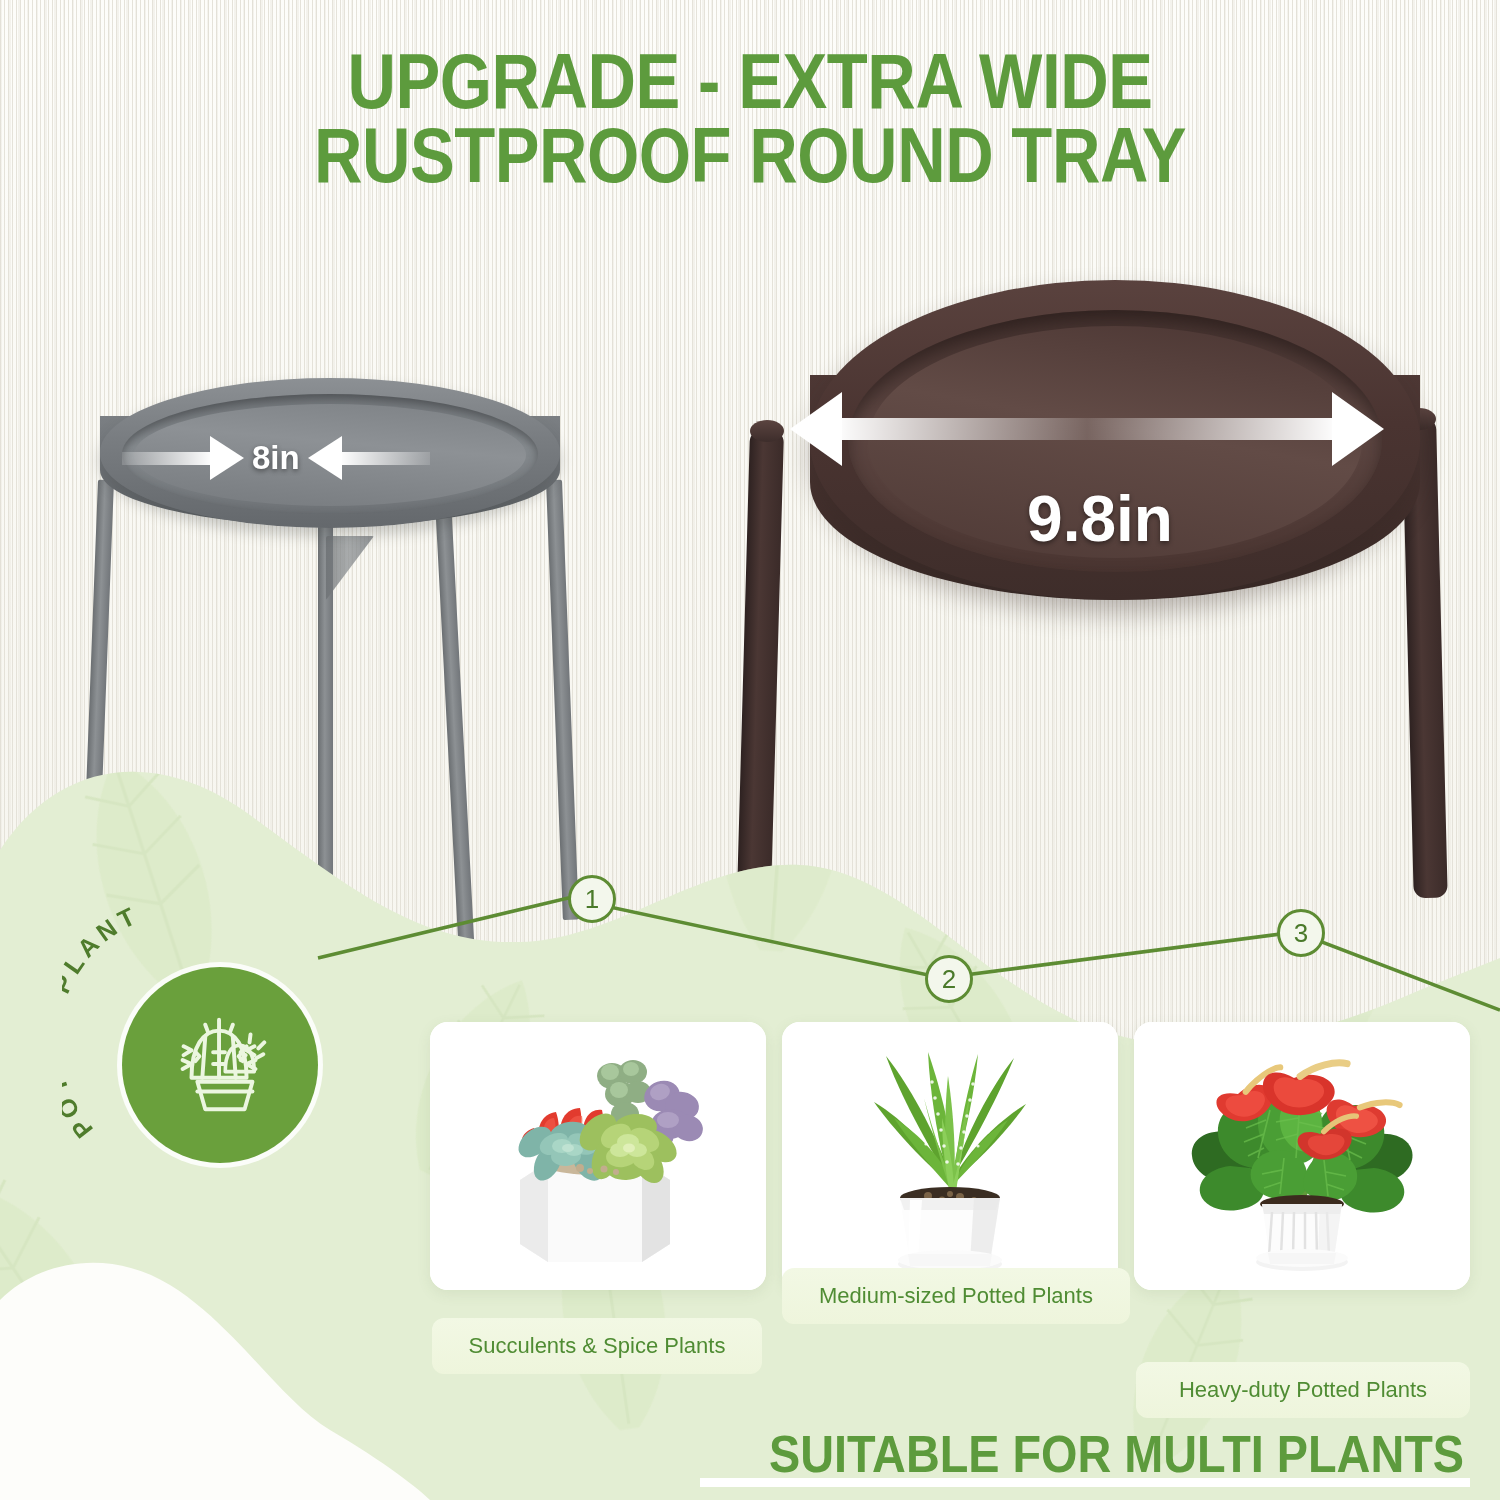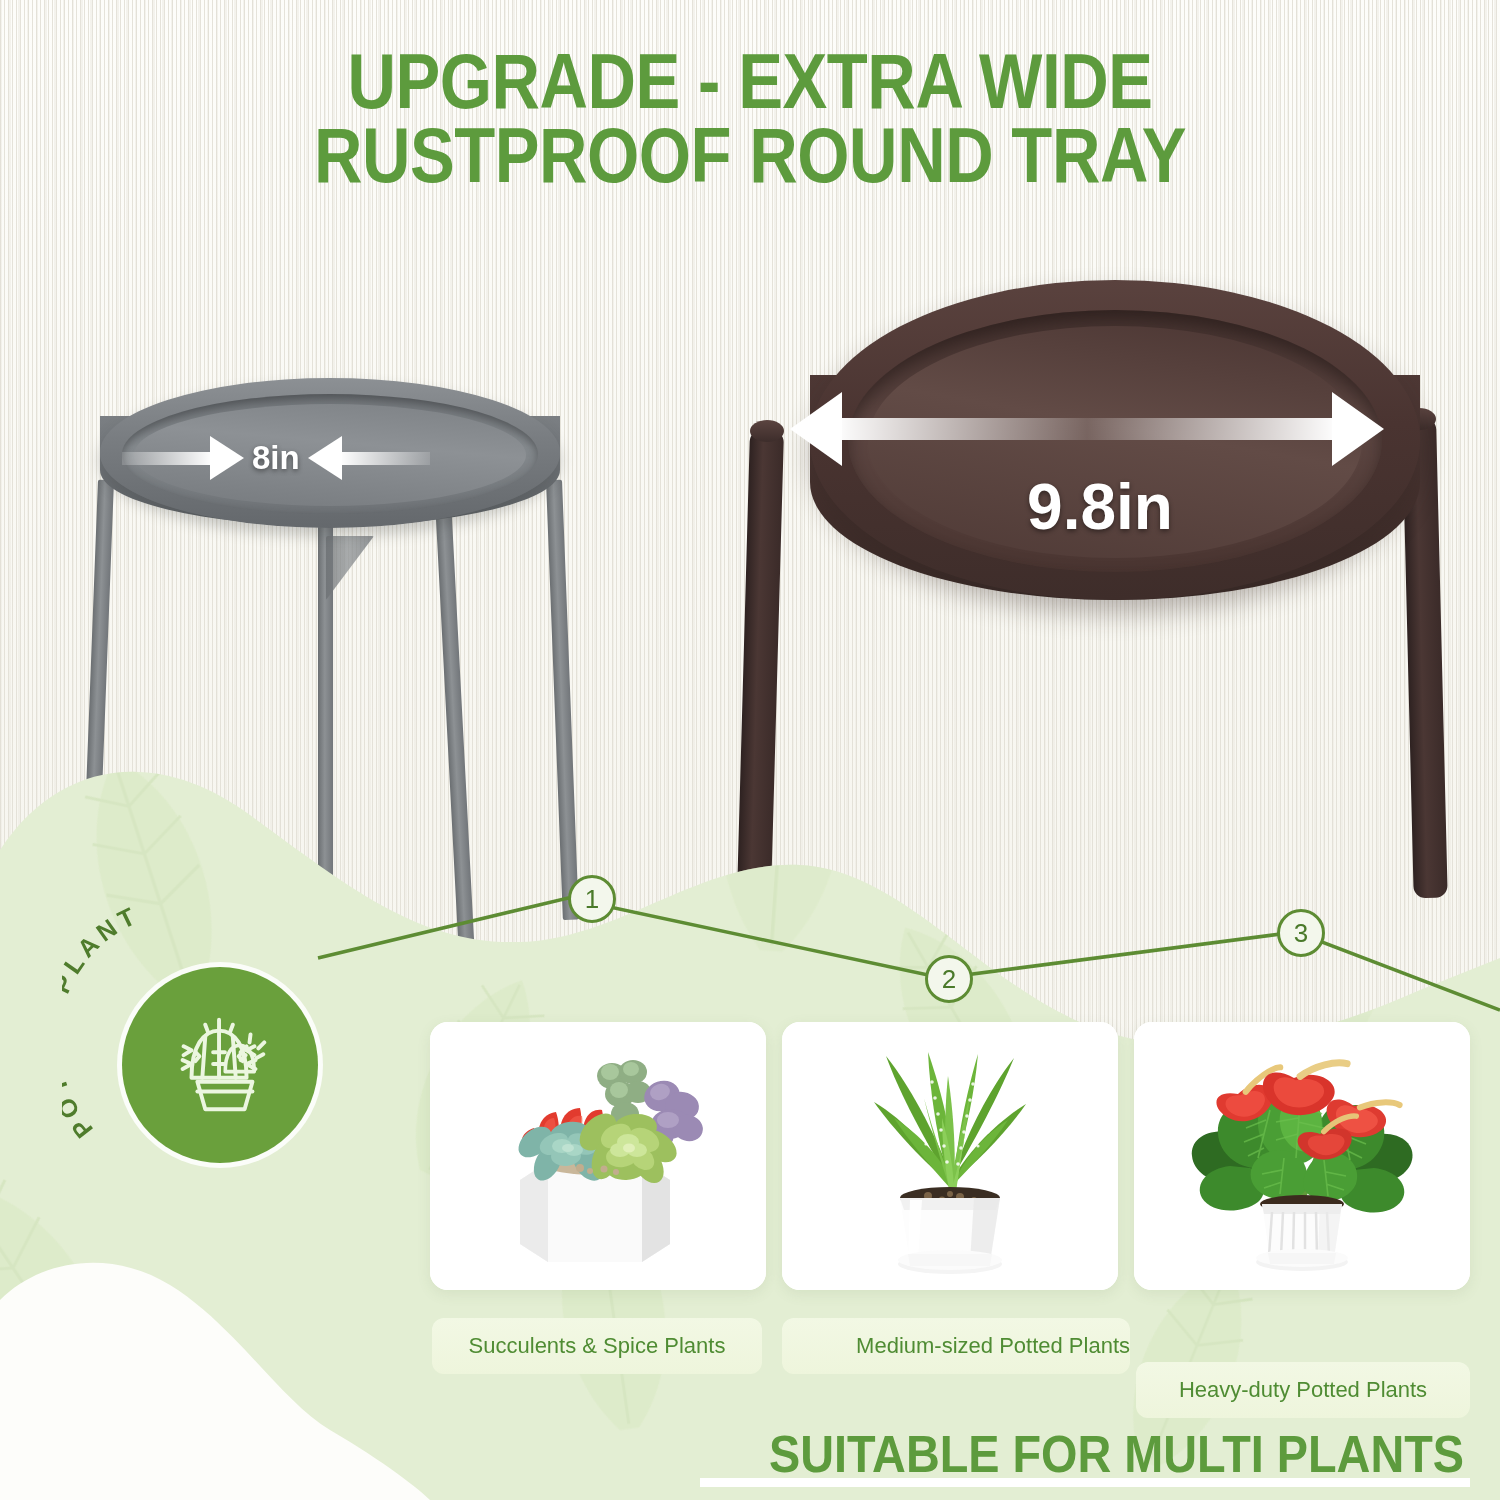--- a/index.html
+++ b/index.html
@@ -88,20 +88,21 @@
   }
 
   
   .dim{position:absolute;display:flex;align-items:center;}
   .arrow-bar{height:var(--bh,14px);background:linear-gradient(90deg,rgba(255,255,255,0.15),rgba(255,255,255,0.98));}
   .arrow-bar.rev{background:linear-gradient(270deg,rgba(255,255,255,0.15),rgba(255,255,255,0.98));}
   .arrow-head{width:0;height:0;}
   .dim-label{
     color:#ffffff;font-weight:bold;text-shadow:0 2px 5px rgba(0,0,0,0.45);
     font-family:"Liberation Sans", sans-serif;
+    margin-top:12px;
   }
 
   
   .vs{
     position:absolute;left:563px;top:548px;
     font-family:"Liberation Sans", sans-serif;
     font-weight:bold;font-style:italic;font-size:84px;color:#5d9b3d;
     -webkit-text-stroke:6px #ffffff;paint-order:stroke fill;
     text-shadow:0 0 3px rgba(255,255,255,0.9);
     letter-spacing:-3px;
@@ -559,21 +560,21 @@
 
       <ellipse cx="168" cy="240" rx="46" ry="9" fill="#f3f3f3"></ellipse>
       <ellipse cx="168" cy="236" rx="46" ry="9" fill="#fbfbfb"></ellipse>
       <path d="M134,231 L202,231 L200,242 L136,242 Z" fill="#f6f6f6"></path>
     </svg>
   </div>
 
   <div class="pill" style="left:432px;top:1318px;width:330px;">
     <span>Succulents &amp; Spice Plants</span>
   </div>
-  <div class="pill" style="left:782px;top:1318px;width:348px;justify-content:flex-end;">
+  <div class="pill" style="left:782px;top:1268px;width:348px;">
     <span>Medium-sized Potted Plants</span>
   </div>
   <div class="pill" style="left:1136px;top:1318px;width:334px;margin-top:44px;">
     <span>Heavy-duty Potted Plants</span>
   </div>
 
   <div class="bottom-head">SUITABLE FOR MULTI PLANTS</div>
   <div class="bottom-underline"></div>
 
 </div>

